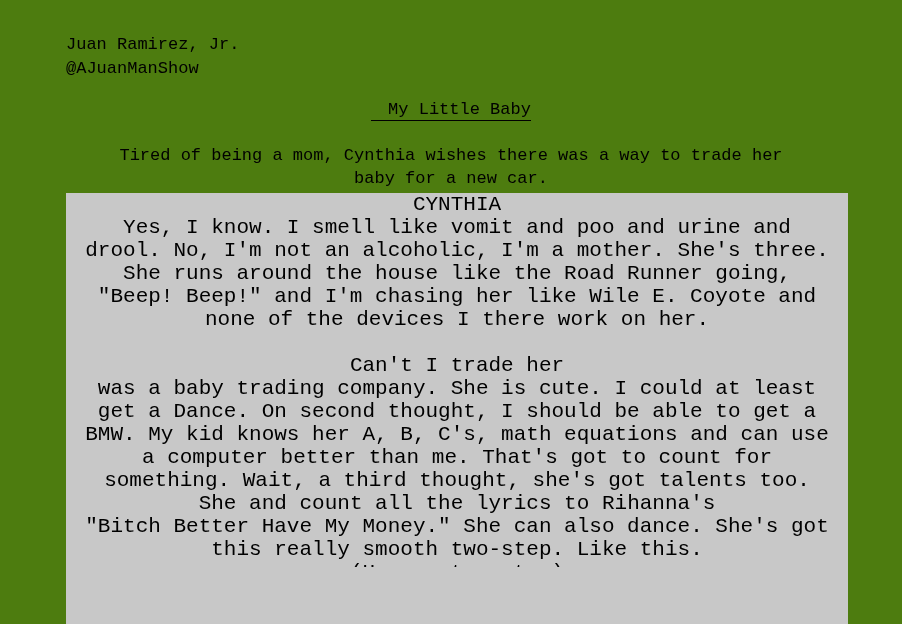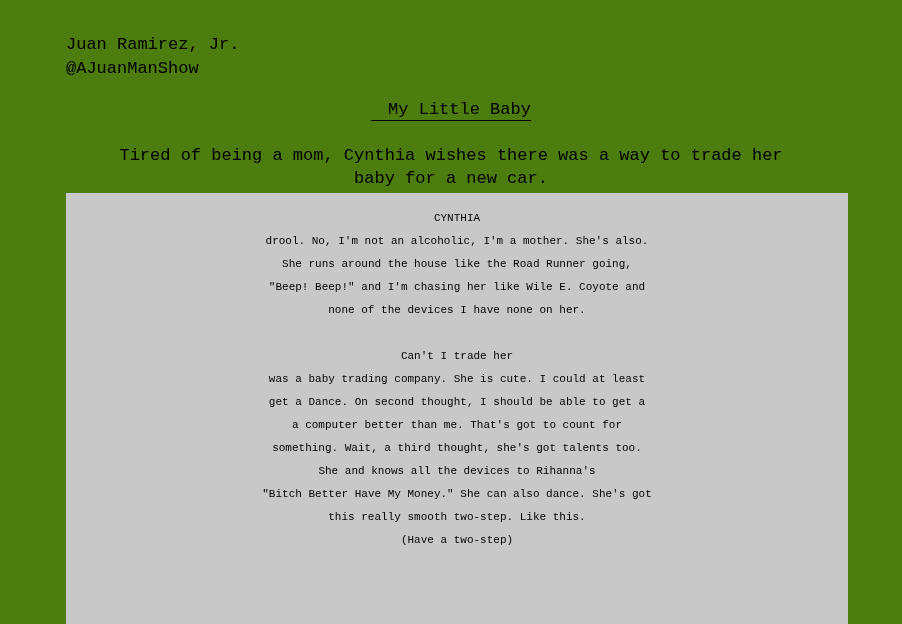--- a/index.html
+++ b/index.html
@@ -93,25 +93,25 @@
     left: 66px;
     top: 193px;
     width: 782px;
     height: 431px;
     background: #c8c8c8;
     z-index: 1;
   }
   .script-body {
     position: absolute;
     left: 66px;
-    top: 207px;
+    top: 193px;
     width: 782px;
     height: 374px;
     z-index: 2;
-    font-size: 11px;
+    font-size: 21px;
     line-height: 23px;
     text-align: center;
     overflow: hidden;
   }
   .character {
     text-align: center;
     white-space: pre;
   }
   .dialogue {
     text-align: center;
@@ -148,32 +148,34 @@
 
   <div class="title"><span>My Little Baby</span></div>
 
   <div class="logline">Tired of being a mom, Cynthia wishes there was a way to trade her baby for a new car.</div>
 
   <div class="shaded"></div>
 
   <div class="script-body">
     <div class="character">CYNTHIA</div>
     <div class="dialogue">
-      <p class="d-line">drool. No, I'm not an alcoholic, I'm a mother. She's also.</p>
+      <p class="d-line">Yes, I know. I smell like vomit and poo and urine and</p>
+      <p class="d-line">drool. No, I'm not an alcoholic, I'm a mother. She's three.</p>
       <p class="d-line">She runs around the house like the Road Runner going,</p>
       <p class="d-line">"Beep! Beep!" and I'm chasing her like Wile E. Coyote and</p>
-      <p class="d-line">none of the devices I have none on her.</p>
+      <p class="d-line">none of the devices I there work on her.</p>
     </div>
     <div class="blank"></div>
     <div class="dialogue">
       <p class="d-line">Can't I trade her</p>
       <p class="d-line">was a baby trading company. She is cute. I could at least</p>
       <p class="d-line">get a Dance. On second thought, I should be able to get a</p>
+      <p class="d-line">BMW. My kid knows her A, B, C's, math equations and can use</p>
       <p class="d-line">a computer better than me. That's got to count for</p>
       <p class="d-line">something. Wait, a third thought, she's got talents too.</p>
-      <p class="d-line">She and knows all the devices to Rihanna's</p>
+      <p class="d-line">She and count all the lyrics to Rihanna's</p>
       <p class="d-line">"Bitch Better Have My Money." She can also dance. She's got</p>
       <p class="d-line">this really smooth two-step. Like this.</p>
     </div>
     <div class="parenthetical">(Have a two-step)</div>
   </div>
 
 </div>
 
 </body></html>

